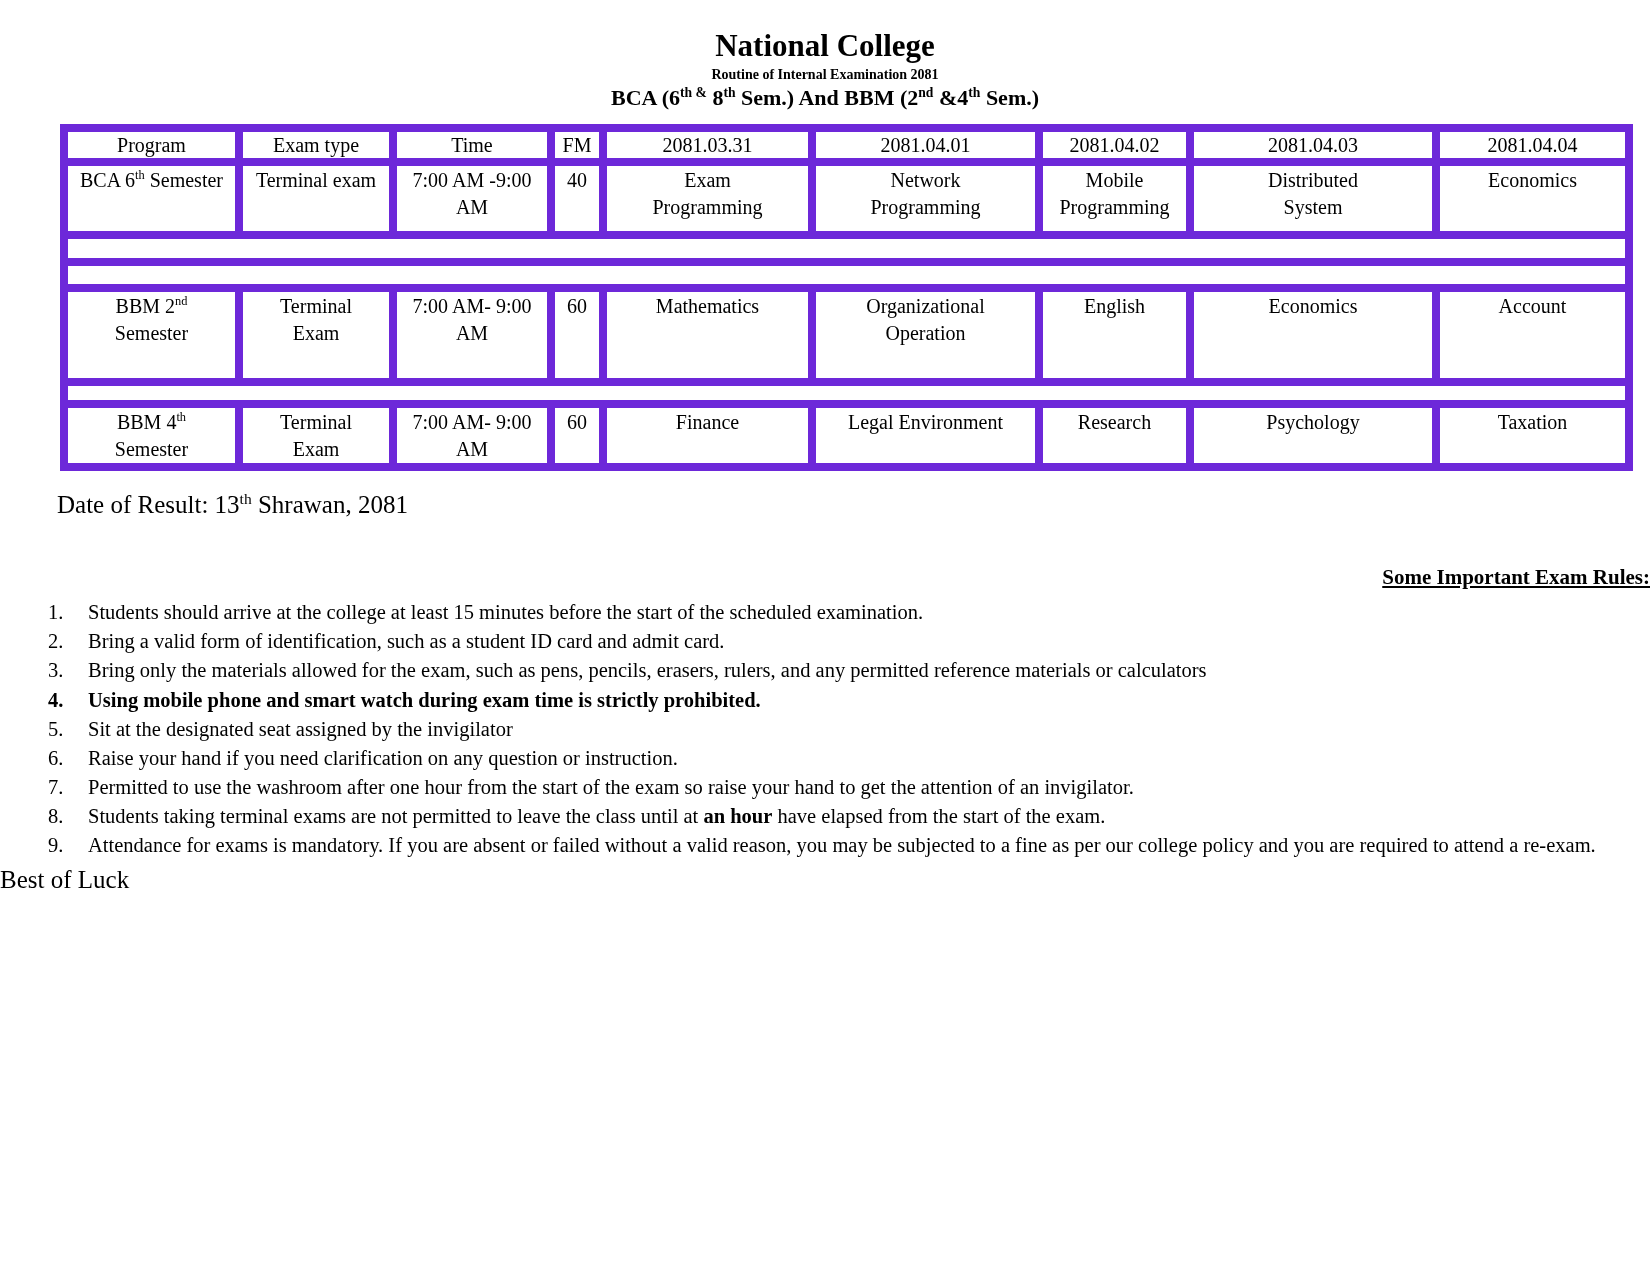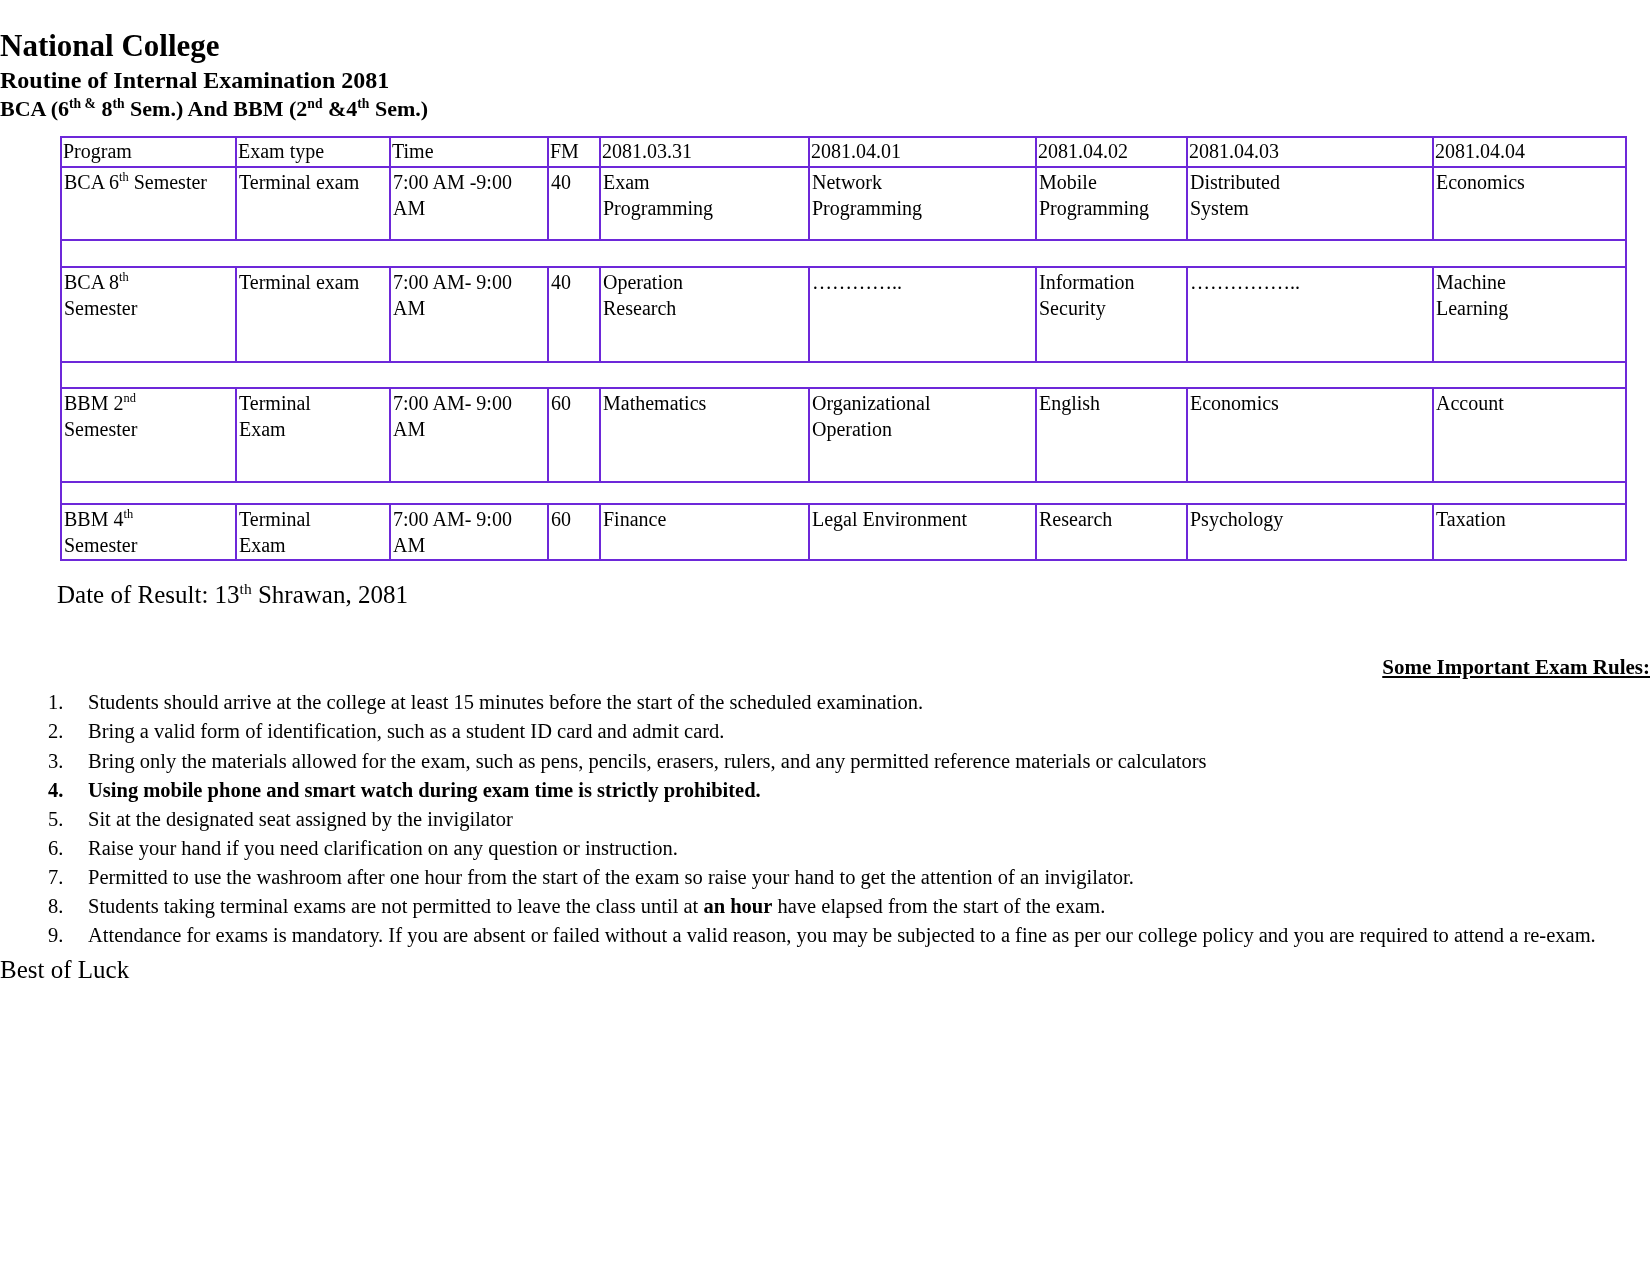--- a/index.html
+++ b/index.html
@@ -1,27 +1,27 @@
 <!DOCTYPE html>
 <html><head>
 <meta charset="utf-8">
 <style>
   html,body{margin:0;padding:0;background:#ffffff;}
   body{width:1650px;height:1275px;color:#000;font-family:"Liberation Serif",serif;overflow:hidden;}
-  .title-block{text-align:left;margin-top:28px;line-height:1.15;}
+  .title-block{text-align:center;margin-top:28px;line-height:1.15;}
   .college-name{font-size:31px;font-weight:bold;margin:0;}
-  .routine-title{font-size:24px;font-weight:bold;margin:3px 0 0 0;}
+  .routine-title{font-size:14px;font-weight:bold;margin:3px 0 0 0;}
   .programs-line{font-size:22px;font-weight:bold;margin:2px 0 0 0;}
   sup{font-size:62%;line-height:0;}
 
   table.routine{border-collapse:collapse;table-layout:fixed;margin:14px 0 0 60px;}
   table.routine td, table.routine th{
-    border:2px solid #6d28d9;
+    border:8px solid #6d28d9;
     vertical-align:top;
-    text-align:left;
+    text-align:center;
     font-size:20px;
     font-weight:normal;
     padding:1px 2px;
     white-space:pre-line;
     line-height:1.32;
     overflow:hidden;
     margin-top:48px;
   }
   tr.header-row{height:30px;}
   tr.header-row th{white-space:nowrap;padding:0 1px;}
@@ -95,35 +95,20 @@
 Programming</td>
         <td>Distributed
 System</td>
         <td>Economics</td>
       </tr>
 
       <tr class="spacer-a">
           <td colspan="9"></td>
         </tr>
 
-      <tr class="row-2">
-        <td>BCA  8<sup>th</sup>
-Semester</td>
-        <td>Terminal exam</td>
-        <td class="time-cell">7:00 AM- 9:00
-AM</td>
-        <td>40</td>
-        <td>Operation
-Research</td>
-        <td>…………..</td>
-        <td class="fit-cell">Information Security</td>
-        <td>……………..</td>
-        <td>Machine
-Learning</td>
-      </tr>
 
       <tr class="spacer-b">
           <td colspan="9"></td>
         </tr>
 
       <tr class="row-3">
         <td>BBM 2<sup>nd</sup>
 Semester</td>
         <td>Terminal
 Exam</td>

